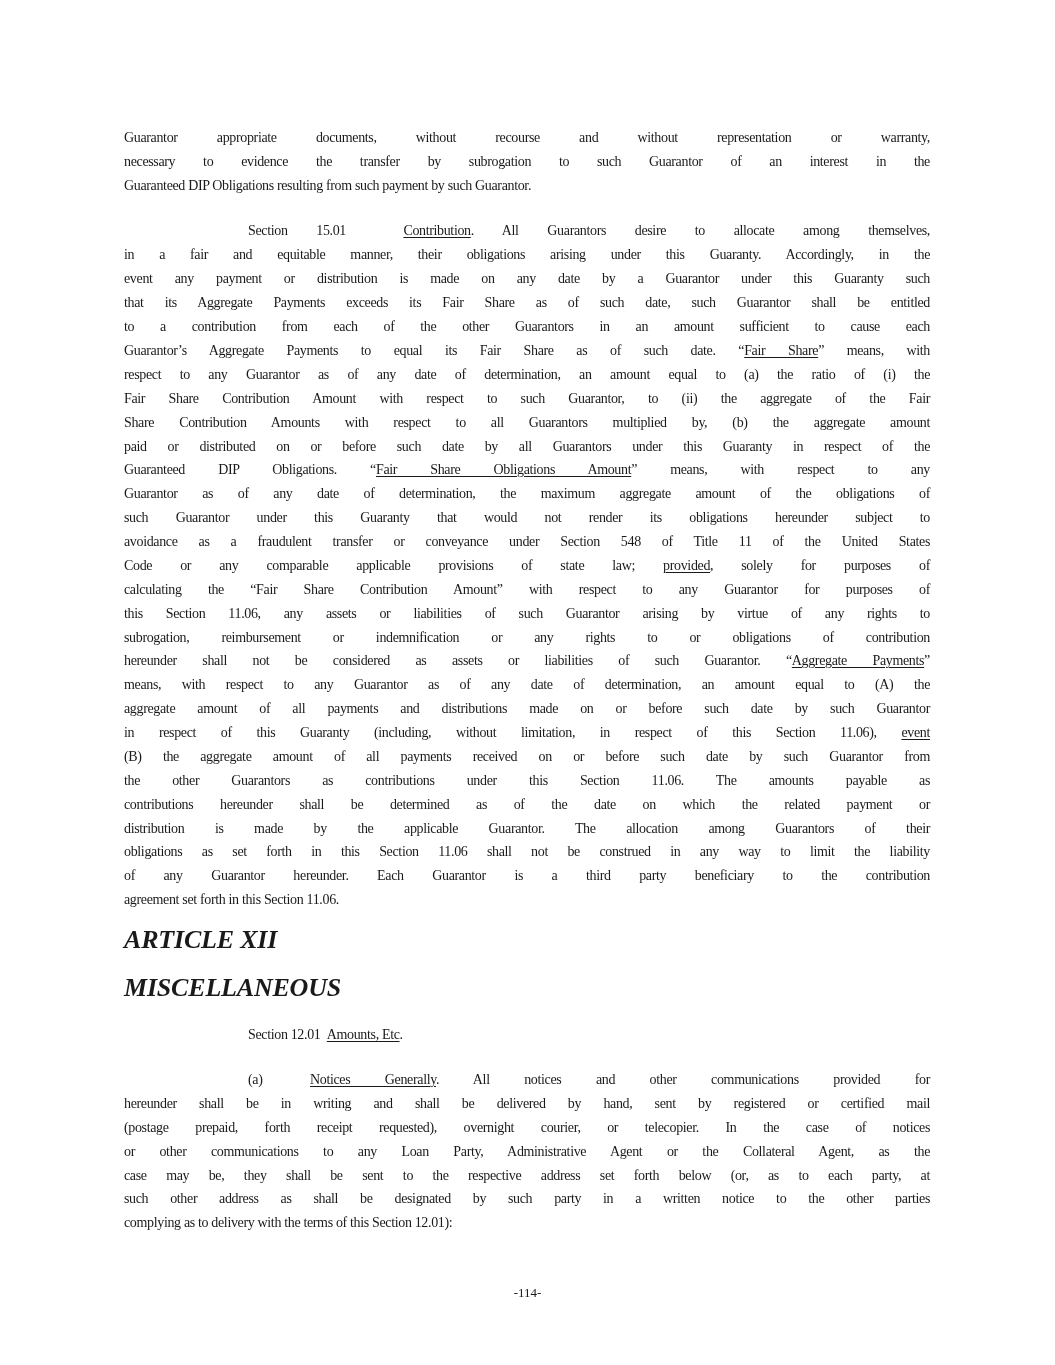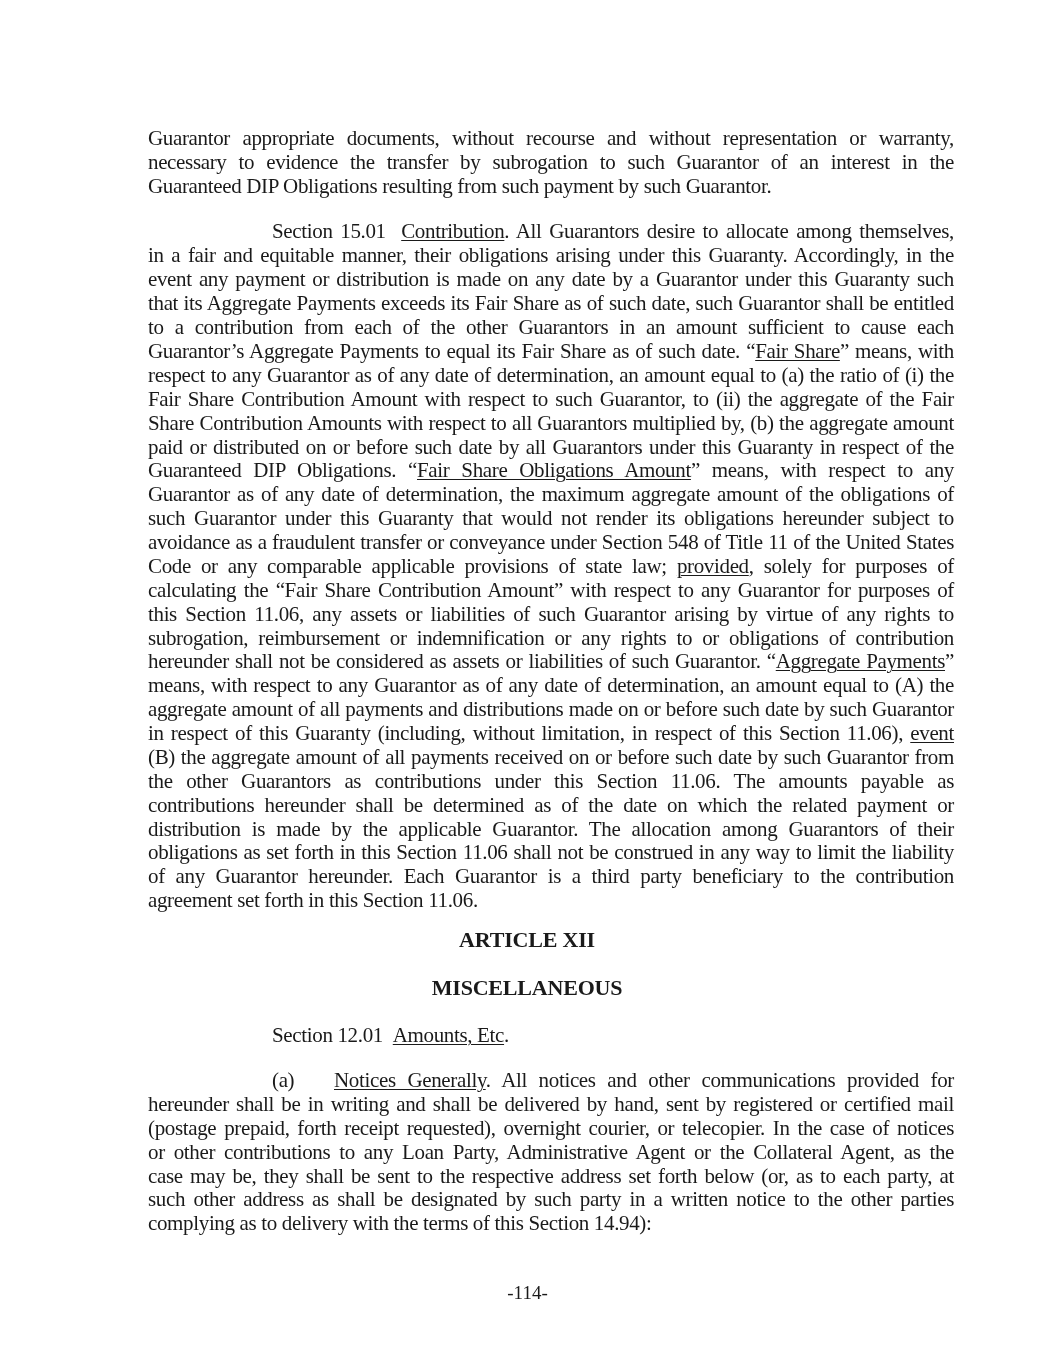--- a/index.html
+++ b/index.html
@@ -18,50 +18,49 @@
     .page {
       position: absolute;
       left: 0; top: 0;
       width: 1055px;
       height: 1365px;
     }
     .line {
       position: absolute;
       left: 124px;
       width: 806px;
-      font-size: 21px;
+      font-size: 14px;
       line-height: 24px;
       height: 24px;
       white-space: nowrap;
       text-align: justify;
       text-align-last: justify;
       letter-spacing: -0.35px;
       word-spacing: 0px;
-      margin-left: 24px;
     }
     .line.last { text-align-last: left; }
     .line.indent { left: 248px; width: 682px; }
     .line.sub-indent { left: 248px; width: 682px; }
     .u { text-decoration: underline; text-underline-offset: 2px; text-decoration-thickness: 1px; }
     .heading {
       position: absolute;
       left: 124px;
       width: 806px;
-      text-align: center;
       font-weight: bold;
-      font-size: 22px;
+      font-size: 26px;
       line-height: 24px;
       letter-spacing: -0.2px;
+      font-style: italic;
     }
     .page-number {
       position: absolute;
       left: 0;
       width: 1055px;
       text-align: center;
-      font-size: 19px;
+      font-size: 13px;
       line-height: 24px;
       top: 1281px;
     }
     .tab-a { display: inline-block; width: 62px; }
   </style>
 </head>
 <body>
 
 <div class="page">
 
@@ -105,20 +104,20 @@
 
   <div class="heading" style="top:928px">ARTICLE XII</div>
   <div class="heading" style="top:976px">MISCELLANEOUS</div>
 
   <div class="line indent last" style="top:1023px"><span>Section 12.01</span>&nbsp;&nbsp;<span class="u">Amounts, Etc</span><span>.</span></div>
 
   <div>
     <div class="line sub-indent" style="top:1068px"><span class="tab-a">(a)</span><span class="u">Notices Generally</span><span>.  All notices and other communications provided for</span></div>
     <div class="line" style="top:1092px">hereunder shall be in writing and shall be delivered by hand, sent by registered or certified mail</div>
     <div class="line" style="top:1116px">(postage prepaid, forth receipt requested), overnight courier, or telecopier.  In the case of notices</div>
-    <div class="line" style="top:1140px">or other contributions to any Loan Party, Administrative Agent or the Collateral Agent, as the</div>
+    <div class="line" style="top:1140px">or other communications to any Loan Party, Administrative Agent or the Collateral Agent, as the</div>
     <div class="line" style="top:1164px">case may be, they shall be sent to the respective address set forth below (or, as to each party, at</div>
     <div class="line" style="top:1187px">such other address as shall be designated by such party in a written notice to the other parties</div>
-    <div class="line last" style="top:1211px">complying as to delivery with the terms of this Section 14.94):</div>
+    <div class="line last" style="top:1211px">complying as to delivery with the terms of this Section 12.01):</div>
   </div>
 
   <div class="page-number">-114-</div>
 </div>
 
 </body></html>

